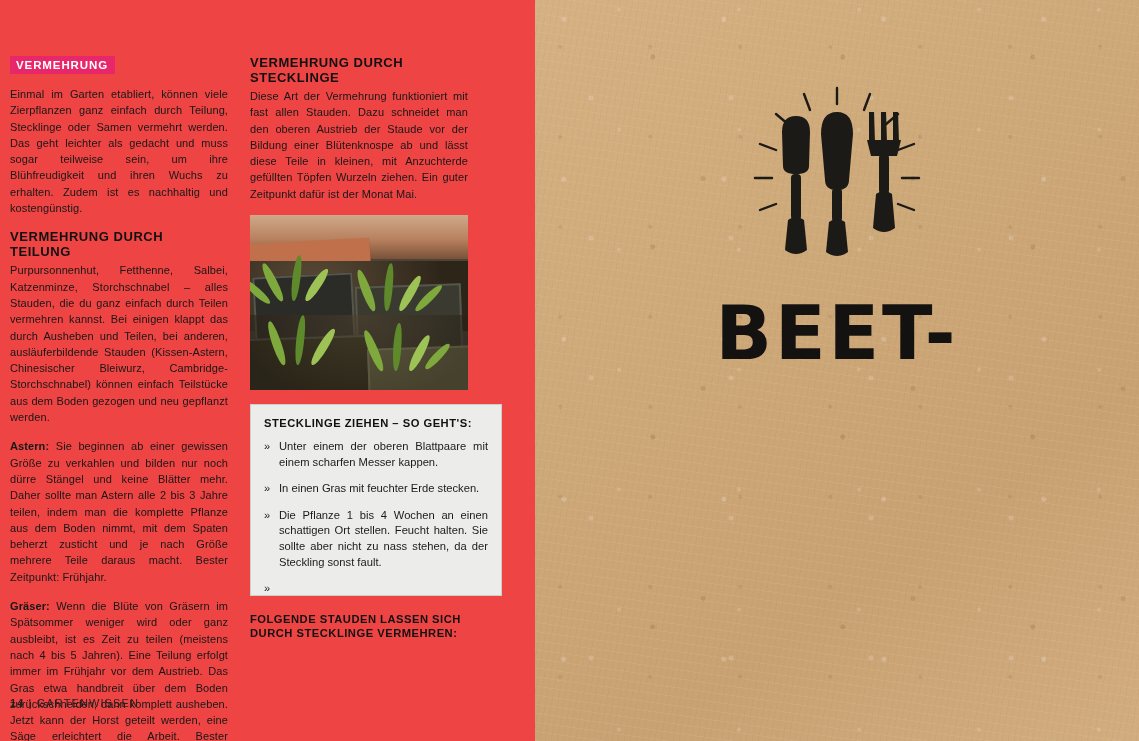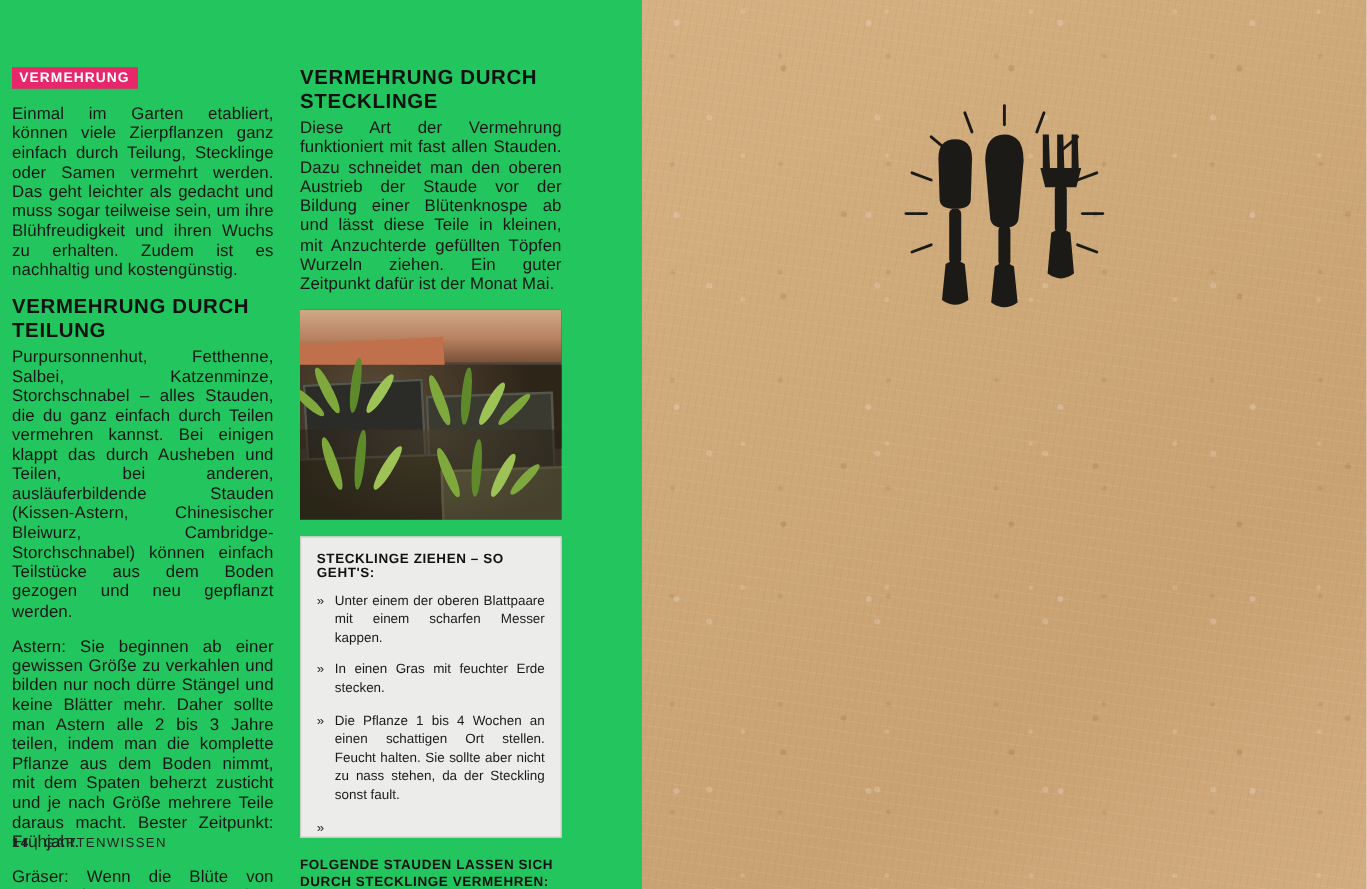--- a/index.html
+++ b/index.html
@@ -18,21 +18,21 @@
     width: 1139px;
     height: 741px;
     display: flex;
   }
 
   
   .page-left {
     position: relative;
     width: 535px;
     height: 741px;
-    background: #22c55e;
+    background: #ef4444;
     box-sizing: border-box;
   }
 
   .col {
     position: absolute;
     top: 55px;
     width: 218px;
   }
   .col-1 { left: 10px; }
   .col-2 { left: 250px; }
@@ -42,39 +42,39 @@
     background: #e8276b;
     color: #ffffff;
     font-size: 11.5px;
     font-weight: bold;
     letter-spacing: 0.9px;
     padding: 3px 7px 3px 6px;
     margin-bottom: 12px;
   }
 
   p.body {
-    font-size: 14px;
+    font-size: 11px;
     line-height: 16.3px;
     color: #171717;
     margin: 0 0 13px 0;
     text-align: justify;
     letter-spacing: 0.1px;
   }
 
   h2.sub {
-    font-size: 17px;
+    font-size: 13px;
     font-weight: bold;
     letter-spacing: 0.55px;
     color: #111111;
     margin: 0 0 3px 0;
     text-transform: uppercase;
   }
 
   .lead {
-    font-weight: normal;
+    font-weight: bold;
   }
 
   
   .photo {
     position: relative;
     width: 218px;
     height: 175px;
     margin: 6px 0 14px 0;
     overflow: hidden;
     background: #4c4438;
@@ -119,21 +119,21 @@
   }
   .leaf.dk { background: #5e8a2c; }
   .leaf.lt { background: #9dc255; }
 
   
   .tipbox {
     background: #ececea;
     border: 1px solid #cfcfca;
     padding: 12px 13px 14px 13px;
     box-sizing: border-box;
-    width: 218px;
+    width: 252px;
     margin-top: 14px;
   }
   .tipbox h3 {
     font-size: 11.2px;
     font-weight: bold;
     letter-spacing: 0.5px;
     margin: 0 0 10px 0;
     color: #111;
     text-transform: uppercase;
   }
@@ -340,16 +340,17 @@
           <path d="M159 30 l5 0 l1 30 l-6 0 z"></path>
           <path d="M171 30 l5 0 l1 30 l-6 0 z"></path>
           <path d="M145 58 l34 0 l-4 16 l-26 0 z"></path>
           <rect x="157" y="72" width="10" height="40" rx="4"></rect>
           <path d="M154 112 q8 -6 16 0 l3 34 q-11 8 -22 0 z"></path>
         </g>
       </svg>
     </div>
 
     <div class="chapter-title">
+      <span class="l1">BEET-</span>
     </div>
   </div>
 
 </div>
 
 </body></html>

